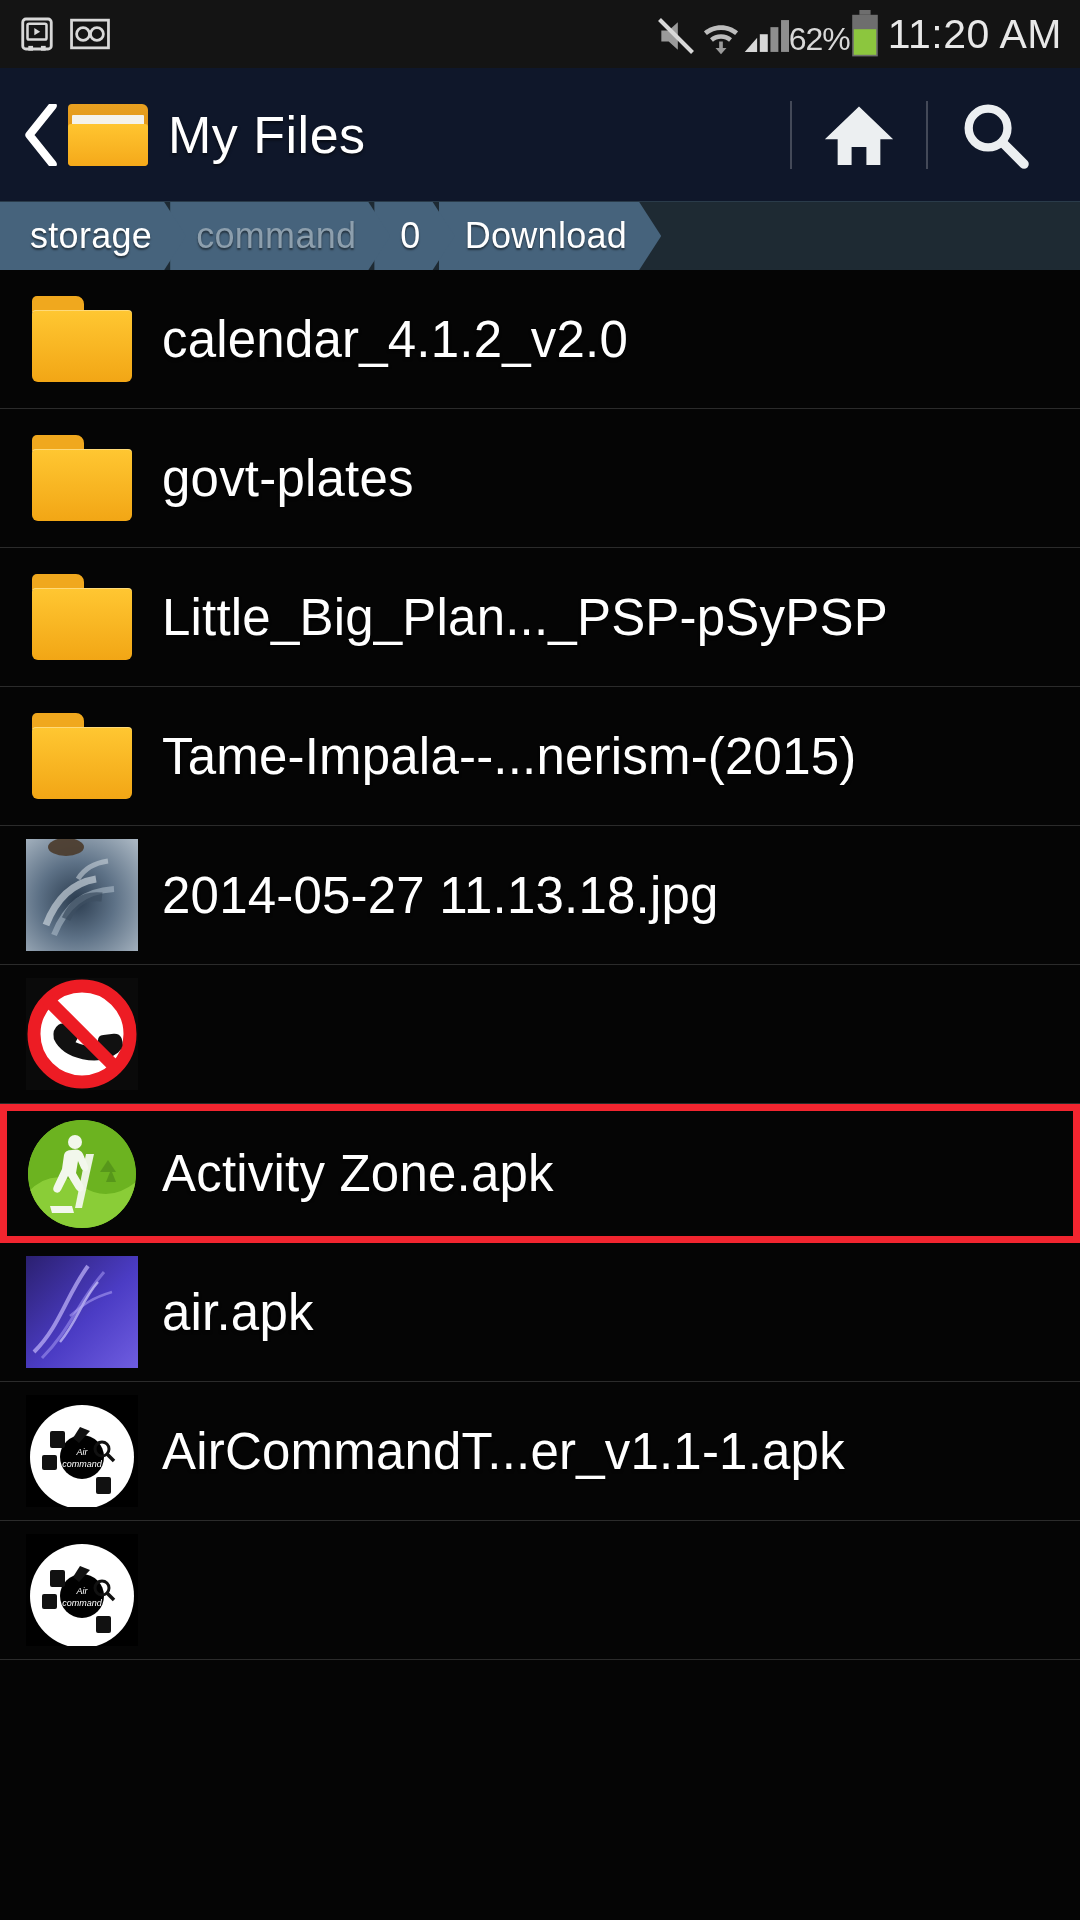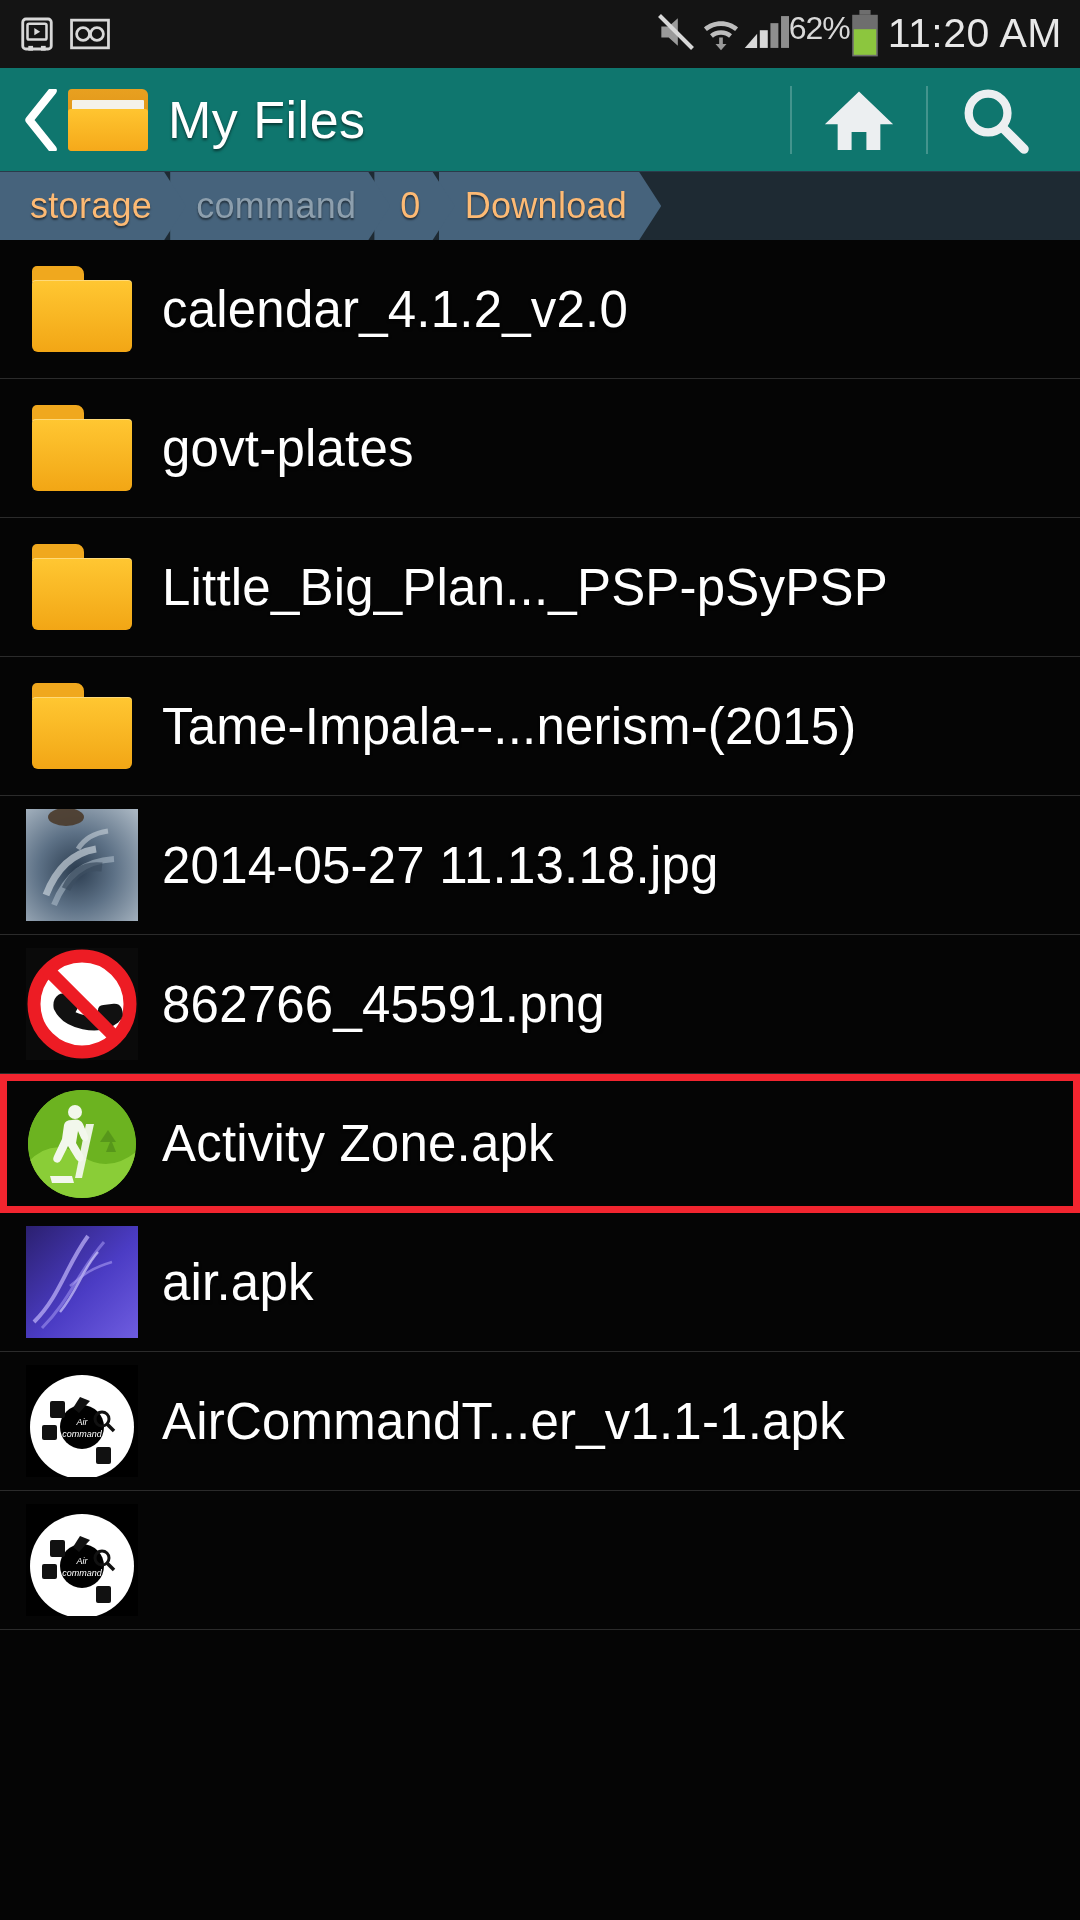--- a/index.html
+++ b/index.html
@@ -10,30 +10,30 @@
     overflow:hidden;
   }
   #app { position:relative; width:1080px; height:1920px; background:#050505; }
 
   
   .statusbar {
     height:68px; background:#141414; display:flex; align-items:center;
     padding:0 18px; position:relative;
   }
   .sb-left { display:flex; align-items:center; gap:14px; }
-  .sb-right { margin-left:auto; display:flex; align-items:flex-start; }
+  .sb-right { margin-left:auto; display:flex; align-items:flex-end; }
   .sb-clock {
     color:#e8e8e8; font-size:41px; letter-spacing:0.5px; margin-left:8px;
     font-family:"Liberation Sans", sans-serif;
   }
   .sb-pct { color:#d8d8d8; font-size:32px; letter-spacing:-1px; }
 
   
   .header {
-    height:104px; background:#0f766e; display:flex; align-items:center;
+    height:134px; background:#0f172a; display:flex; align-items:center;
     padding:0 18px; position:relative;
     border-bottom:1px solid #2a3b4a;
     justify-content:flex-end;
   }
   .back-chevron {
     width:46px; height:64px; display:flex; align-items:center; justify-content:center;
     margin-right:4px; cursor:pointer;
   }
   .folder-tab {
     width:80px; height:62px; position:relative; margin-right:20px; flex:none;
@@ -68,21 +68,21 @@
     height:68px; background:#1e2a33; display:flex; align-items:stretch;
     position:relative; overflow:hidden;
   }
   .crumb {
     position:relative; background:#46637c; display:flex; align-items:center;
     padding:0 34px 0 26px; margin-right:-16px; cursor:pointer;
     clip-path:polygon(0 0, calc(100% - 22px) 0, 100% 50%, calc(100% - 22px) 100%, 0 100%);
   }
   .crumb.first { padding-left:30px; }
   .crumb span {
-    color:#fdba74; font-size:36px; letter-spacing:0.3px;
+    color:#ffffff; font-size:36px; letter-spacing:0.3px;
     text-shadow:0 2px 2px rgba(0,0,0,.5); white-space:nowrap;
   }
   .crumb.dim span { color:#8d9fad; }
 
   
   .filelist { position:relative; background:#000; }
   .row {
     height:139px; display:flex; align-items:center; padding:0 12px 0 26px;
     border-bottom:1px solid #2b2b2b; position:relative; background:#050505;
     cursor:pointer;
@@ -294,21 +294,20 @@
           <div class="nophone"><svg width="112" height="112" viewBox="0 0 112 112">
               <rect width="112" height="112" fill="#0a0a0a"></rect>
               <circle cx="56" cy="56" r="48" fill="#ffffff"></circle>
               <circle cx="56" cy="56" r="48" fill="none" stroke="#ed1c24" stroke-width="13"></circle>
               <g transform="rotate(-35 56 56)">
                 <path d="M30 44 q4 -9 12 -9 q5 0 7 5 l4 9 q2 5 -3 8 l-4 2 q6 10 16 16 l3 -4 q3 -5 8 -2 l9 5 q5 3 4 8 q-2 9 -11 10 q-18 1 -33 -15 q-15 -16 -12 -33 z" fill="#111111"></path>
               </g>
               <line x1="22" y1="22" x2="90" y2="90" stroke="#ed1c24" stroke-width="13" stroke-linecap="butt"></line>
             </svg></div>
         </div>
-        <div class="fname">862766_45591.png</div>
       </div>
       <div class="row highlight">
         <div class="icon-wrap">
           <div class="actzone"><svg width="108" height="108" viewBox="0 0 108 108">
               <circle cx="54" cy="54" r="54" fill="#6cb320"></circle>
               <path d="M0 72 Q26 46 54 66 Q80 84 108 62 L108 108 L0 108 Z" fill="#8fd13c" opacity=".85"></path>
               <path d="M72 52 L80 40 L88 52 L84 52 L88 62 L78 62 L82 52 Z" fill="#55931a" opacity=".9"></path>
               <g fill="#f2f7ec">
                 <circle cx="47" cy="22" r="7"></circle>
                 <path d="M44 30 q8 -2 11 4 l5 12 q1 4 -2 5 q-3 1 -5 -3 l-3 -7 l-2 12 l7 12 q2 4 -1 6 q-3 2 -6 -2 l-8 -13 l-7 14 q-2 4 -6 2 q-3 -2 -1 -6 l8 -17 l2 -14 q1 -5 8 -5 z"></path>

